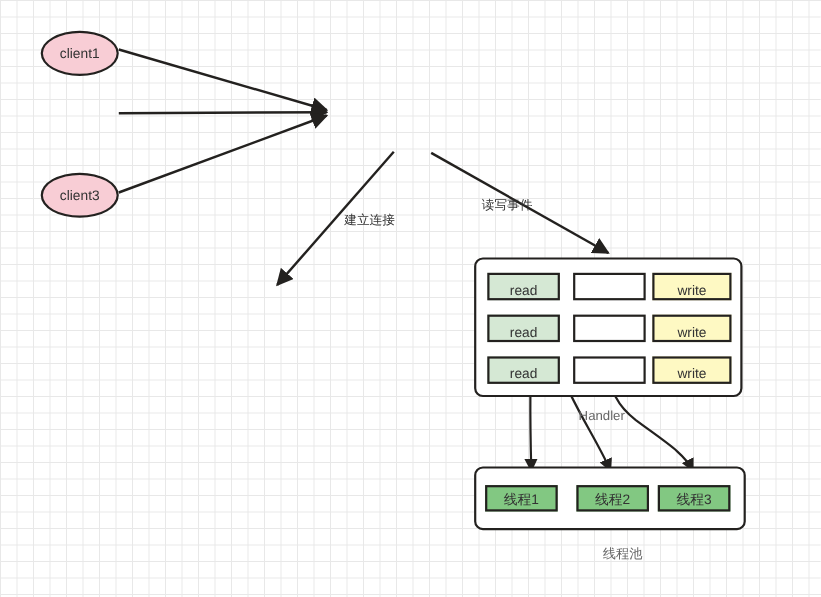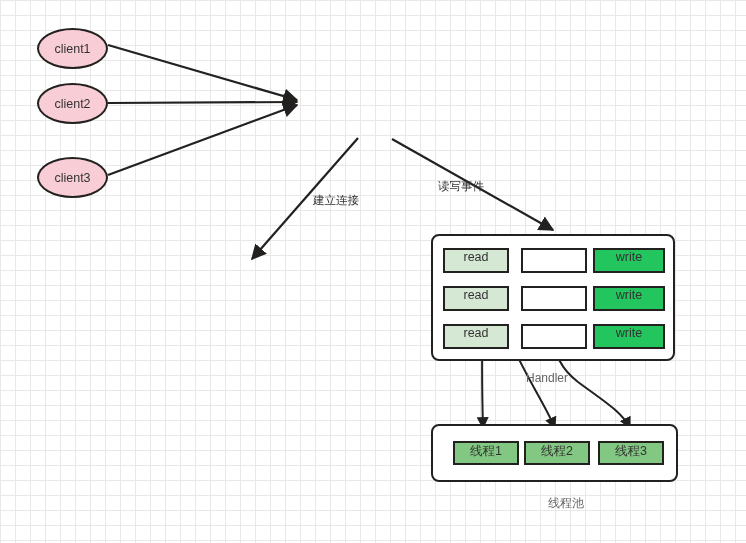--- a/index.html
+++ b/index.html
@@ -89,40 +89,40 @@
     width: 247px;
     height: 58px;
     background: #ffffff;
     border: 2px solid #23211f;
     border-radius: 8px;
   }
   .cell {
     position: absolute;
     box-sizing: border-box;
     display: flex;
-    align-items: flex-start;
+    align-items: flex-end;
     justify-content: center;
     font-size: 12.5px;
     color: #333333;
     border: 2px solid #23211f;
   }
   .cell-read {
     width: 66px;
     height: 25px;
     background: #d5e8d4;
   }
   .cell-empty {
     width: 66px;
     height: 25px;
     background: #ffffff;
   }
   .cell-write {
     width: 72px;
     height: 25px;
-    background: #22c55e;
+    background: #fef9c3;
   }
   .cell-thread {
     width: 66px;
     height: 24px;
     background: #82c882;
   }
   .edge-label {
     position: absolute;
     font-size: 11.5px;
     color: #333333;
@@ -164,23 +164,20 @@
     <path d="M 508 299 L 519 299" stroke="#23211f" stroke-width="2" fill="none"></path>
 
     <path d="M 519 262 C 500 268 487 281 484 310 C 481 345 482 390 483 428" stroke="#23211f" stroke-width="2" fill="none" marker-end="url(#arrow-thin)"></path>
     <path d="M 519 300 C 505 304 500 312 506 330 C 520 368 543 400 555 428" stroke="#23211f" stroke-width="2" fill="none" marker-end="url(#arrow-thin)"></path>
     <path d="M 552 337 C 556 355 560 368 578 382 C 605 402 622 412 630 428" stroke="#23211f" stroke-width="2" fill="none" marker-end="url(#arrow-thin)"></path>
   </svg>
 
   <div class="node client" id="client1">
     <span>client1</span>
   </div>
-  <div class="node client" id="client2">
-    <span>client2</span>
-  </div>
   <div class="node client" id="client3">
     <span>client3</span>
   </div>
 
 
 
   <div class="node" id="handler-box">
     <div class="cell cell-read" style="left:10px; top:12px;">
       <span>read</span>
     </div>
@@ -206,21 +203,21 @@
     </div>
     <div class="cell cell-empty" style="left:88px; top:88px;">
       <span></span>
     </div>
     <div class="cell cell-write" style="left:160px; top:88px;">
       <span>write</span>
     </div>
   </div>
 
   <div class="node" id="pool-box">
-    <div class="cell cell-thread" style="left:20px; top:15px;">
+    <div class="cell cell-thread" style="left:8px; top:15px;">
       <span>线程1</span>
     </div>
     <div class="cell cell-thread" style="left:91px; top:15px;">
       <span>线程2</span>
     </div>
     <div class="cell cell-thread" style="left:165px; top:15px;">
       <span>线程3</span>
     </div>
   </div>
 

